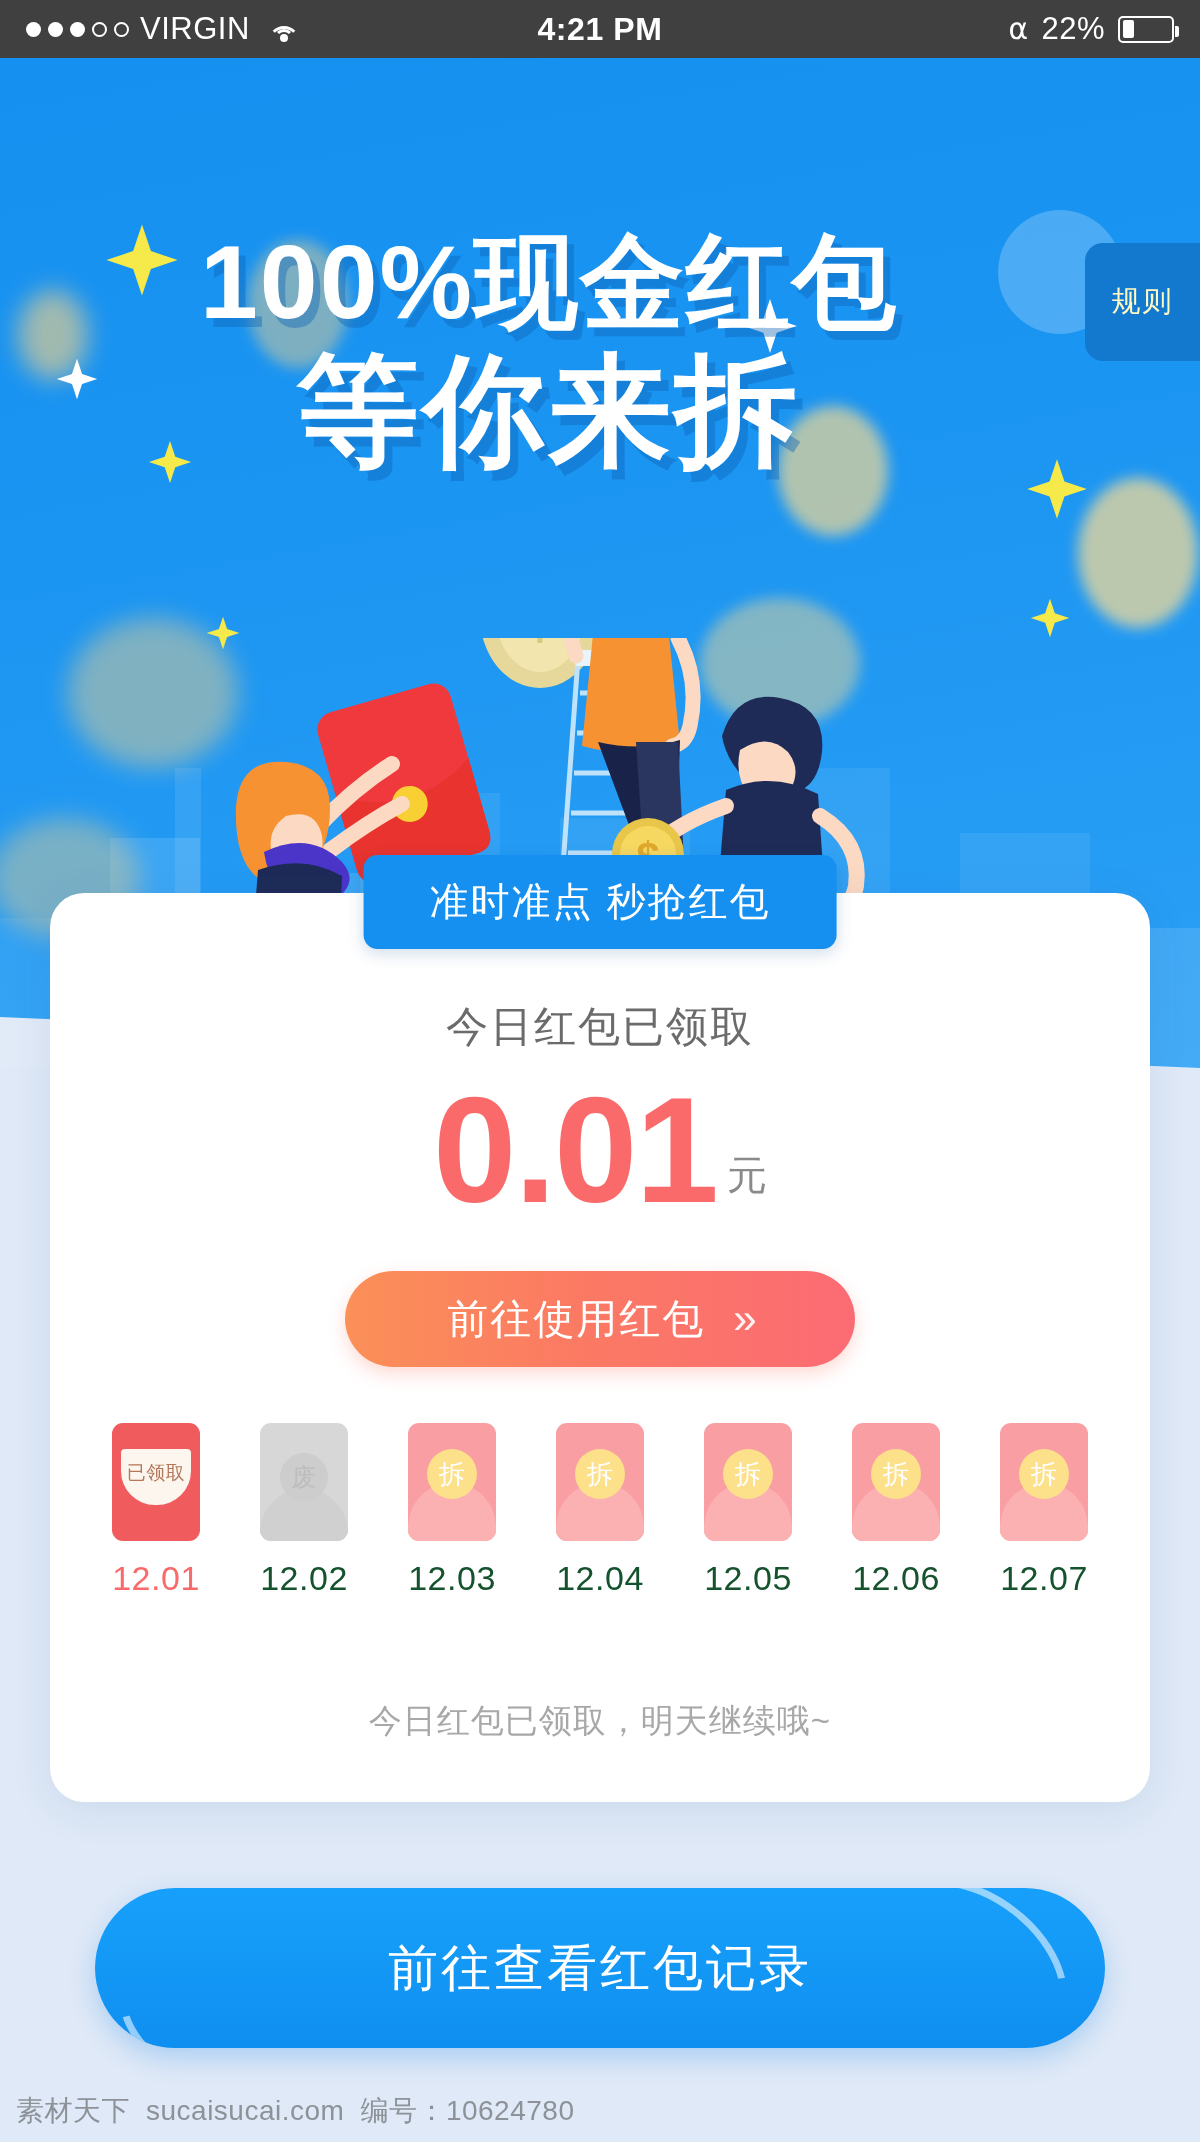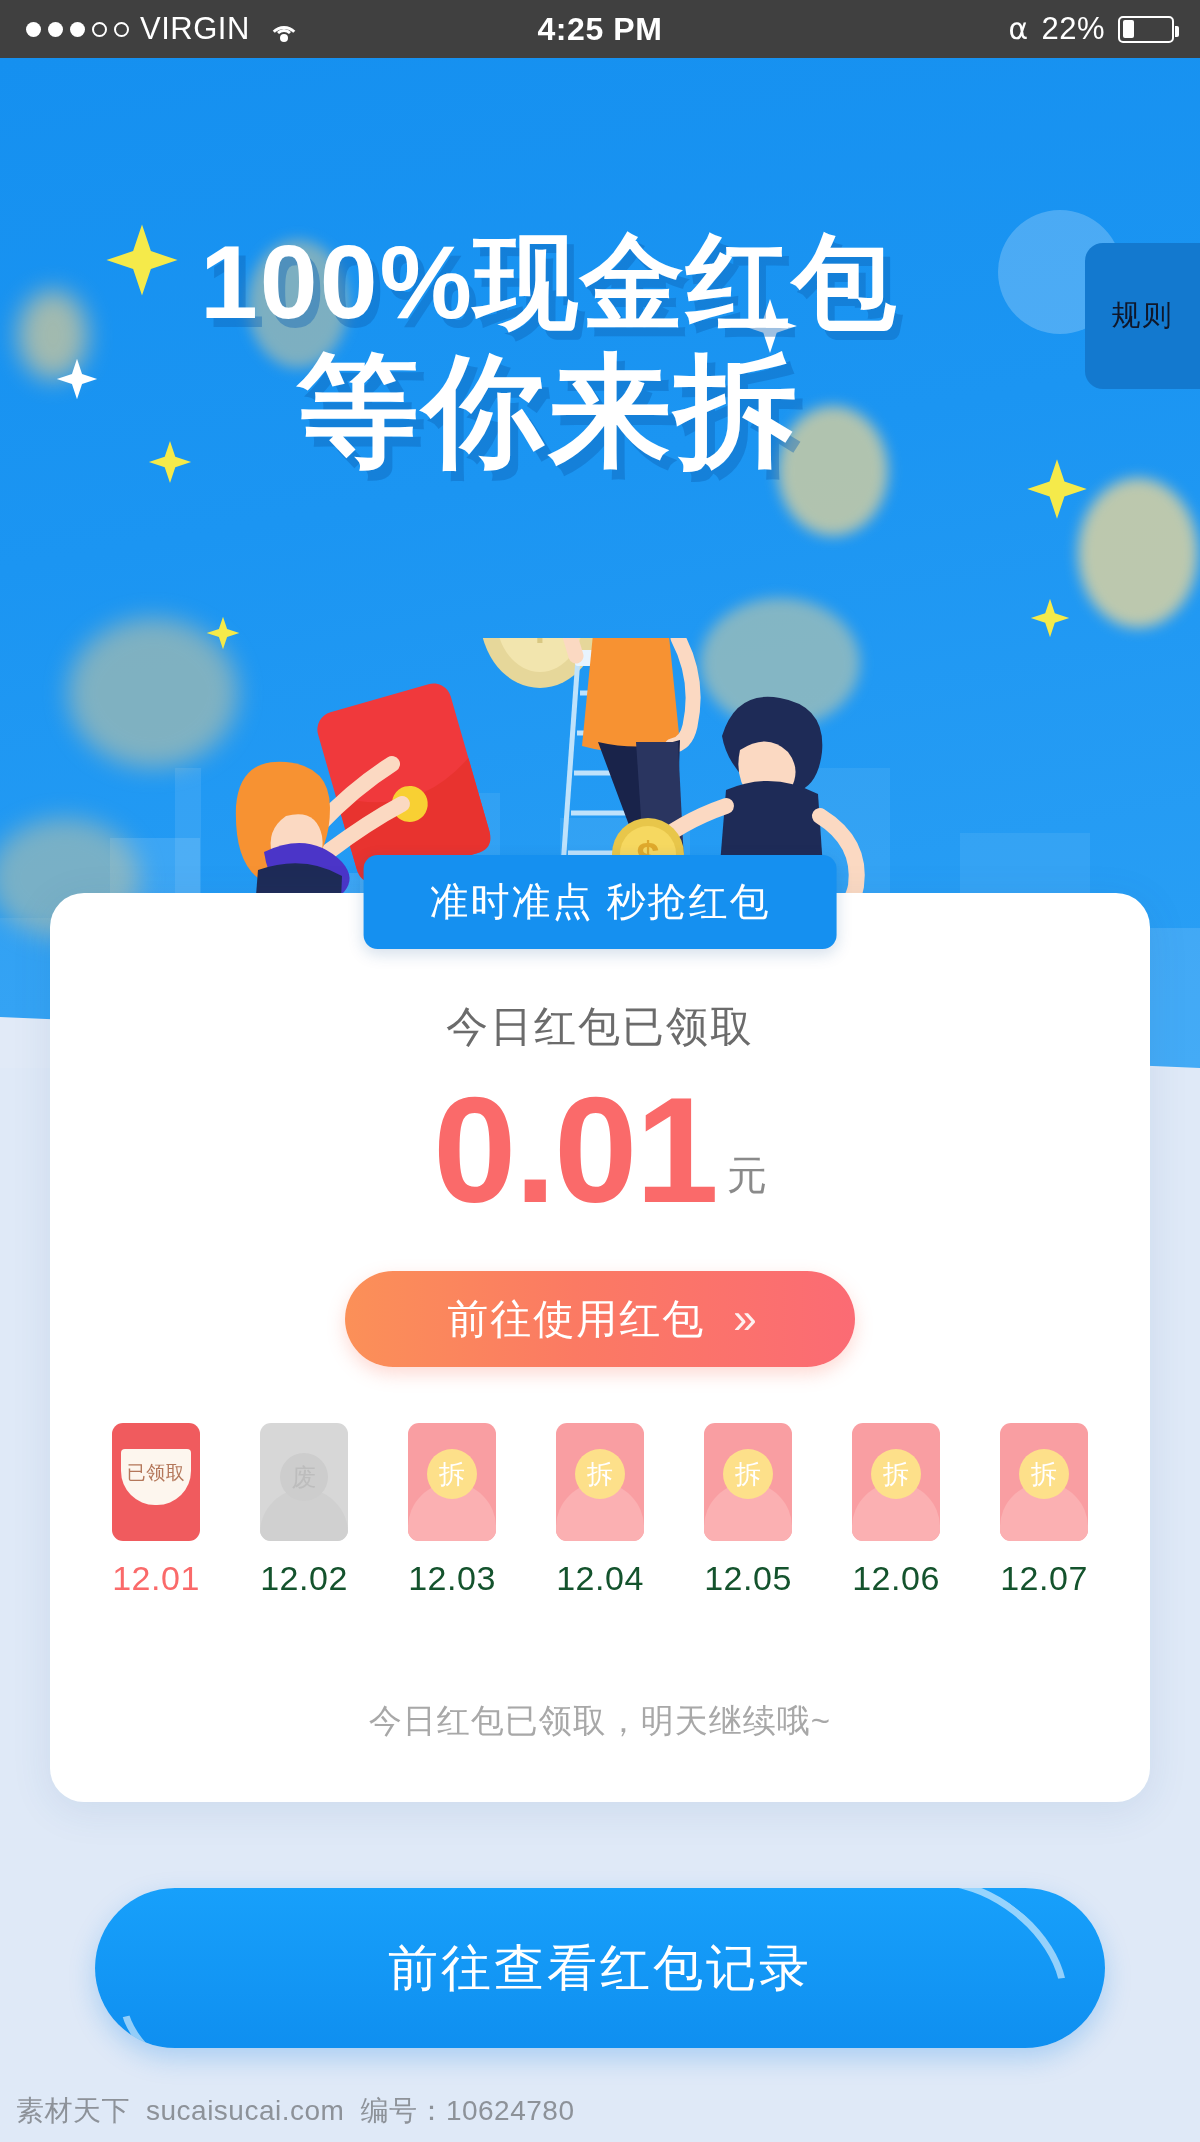--- a/index.html
+++ b/index.html
@@ -47,24 +47,24 @@
     background:#dfe9f7;
     clip-path:polygon(0 15%, 100% 100%, 0 100%);
   }
 
   
   .rules-blob{
     position:absolute; right:78px; top:152px; width:124px; height:124px;
     border-radius:50%; background:rgba(255,255,255,.22); z-index:4;
   }
   .rules-tab{
-    position:absolute; right:0; top:185px; width:115px; height:146px;
+    position:absolute; right:0; top:185px; width:115px; height:118px;
     background:#1379cf; border-radius:18px 0 0 18px;
     display:flex; align-items:center; justify-content:center;
-    color:#0f172a; font-size:29px; letter-spacing:2px; z-index:5; cursor:pointer;
+    color:#fef9c3; font-size:29px; letter-spacing:2px; z-index:5; cursor:pointer;
   }
 
   
   .city{ position:absolute; left:0; bottom:0; width:1200px; height:420px; z-index:1; }
   .bld{ position:absolute; bottom:0; background:rgba(255,255,255,.12); }
   .bld.d{ background:rgba(255,255,255,.07); }
 
   
   .coin{ position:absolute; border-radius:50%; z-index:2; }
   .coin.blur{ filter:blur(7px); }
@@ -197,21 +197,21 @@
         <span class="dot hollow"></span>
           <span class="dot hollow"></span>
       </div>
       <span class="carrier">VIRGIN</span>
       <span class="wifi">
         <i class="w1"></i>
           <i class="w2"></i>
           <i class="w3"></i>
       </span>
     </div>
-    <div class="sb-center">4:25 PM</div>
+    <div class="sb-center">4:21 PM</div>
     <div class="sb-right">
       <span class="bt">⍺</span>
       <span>22%</span>
       <span class="batt">
           <span class="batt-fill"></span>
         </span>
     </div>
   </div>
 
   <div class="hero">

